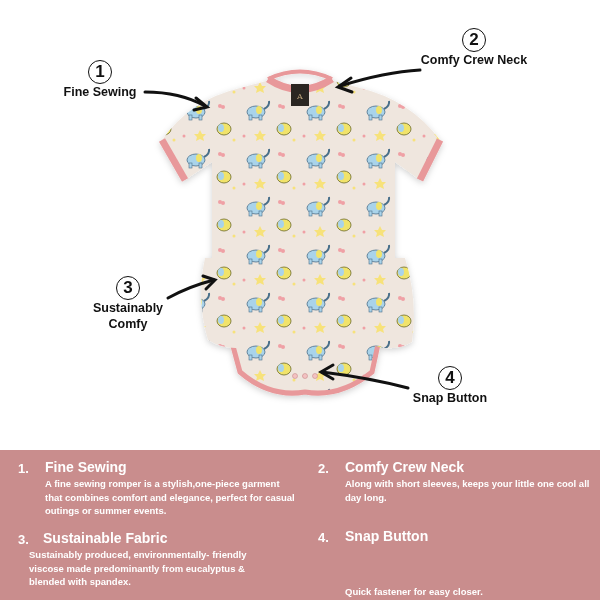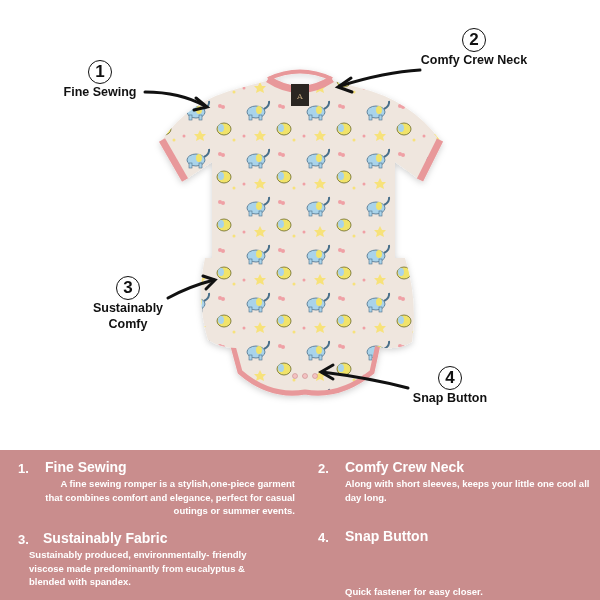--- a/index.html
+++ b/index.html
@@ -28,21 +28,21 @@
   .panel {
     position: absolute; left: 0; top: 450px; width: 600px; height: 150px;
     background: #c98d8d; color: #fff;
   }
   .feat { position: absolute; }
   .feat-num { position: absolute; left: 0; top: 0; font-weight: bold; font-size: 13px; color: #fff; }
   .feat-title { position: absolute; left: 27px; top: -2px; font-weight: bold; font-size: 14px; white-space: nowrap; color: #fff; }
   .feat-desc { position: absolute; left: 27px; top: 16px; font-weight: bold; font-size: 9.5px; line-height: 13.5px; color: #fff; }
 
   #f1 { left: 18px; top: 11px; }
-  #f1 .feat-desc { width: 250px; text-align: right; }
+  #f1 .feat-desc { width: 250px; }
   #f2 { left: 318px; top: 11px; }
   #f2 .feat-desc { width: 250px; }
   #f3 { left: 18px; top: 82px; }
   #f3 .feat-desc { width: 250px; left: 11px; }
   #f3 .feat-title { left: 25px; }
   #f4 { left: 318px; top: 80px; }
   #f4 .feat-desc { width: 250px; margin-top: 39px; }
 </style>
 </head>
 <body>
@@ -142,21 +142,21 @@
     <span class="feat-title">Fine Sewing</span>
     <span class="feat-desc">A fine sewing romper is a stylish,one-piece garment that combines comfort and elegance, perfect for casual outings or summer events.</span>
   </div>
   <div class="feat" id="f2">
     <span class="feat-num">2.</span>
     <span class="feat-title">Comfy Crew Neck</span>
     <span class="feat-desc">Along with short sleeves, keeps your little one cool all day long.</span>
   </div>
   <div class="feat" id="f3">
     <span class="feat-num">3.</span>
-    <span class="feat-title">Sustainably Fabric</span>
+    <span class="feat-title">Sustainable Fabric</span>
     <span class="feat-desc">Sustainably produced, environmentally- friendly viscose made predominantly from eucalyptus &amp; blended with spandex.</span>
   </div>
   <div class="feat" id="f4">
     <span class="feat-num">4.</span>
     <span class="feat-title">Snap Button</span>
     <span class="feat-desc">Quick fastener for easy closer.</span>
   </div>
 </div>
 
 </body></html>

